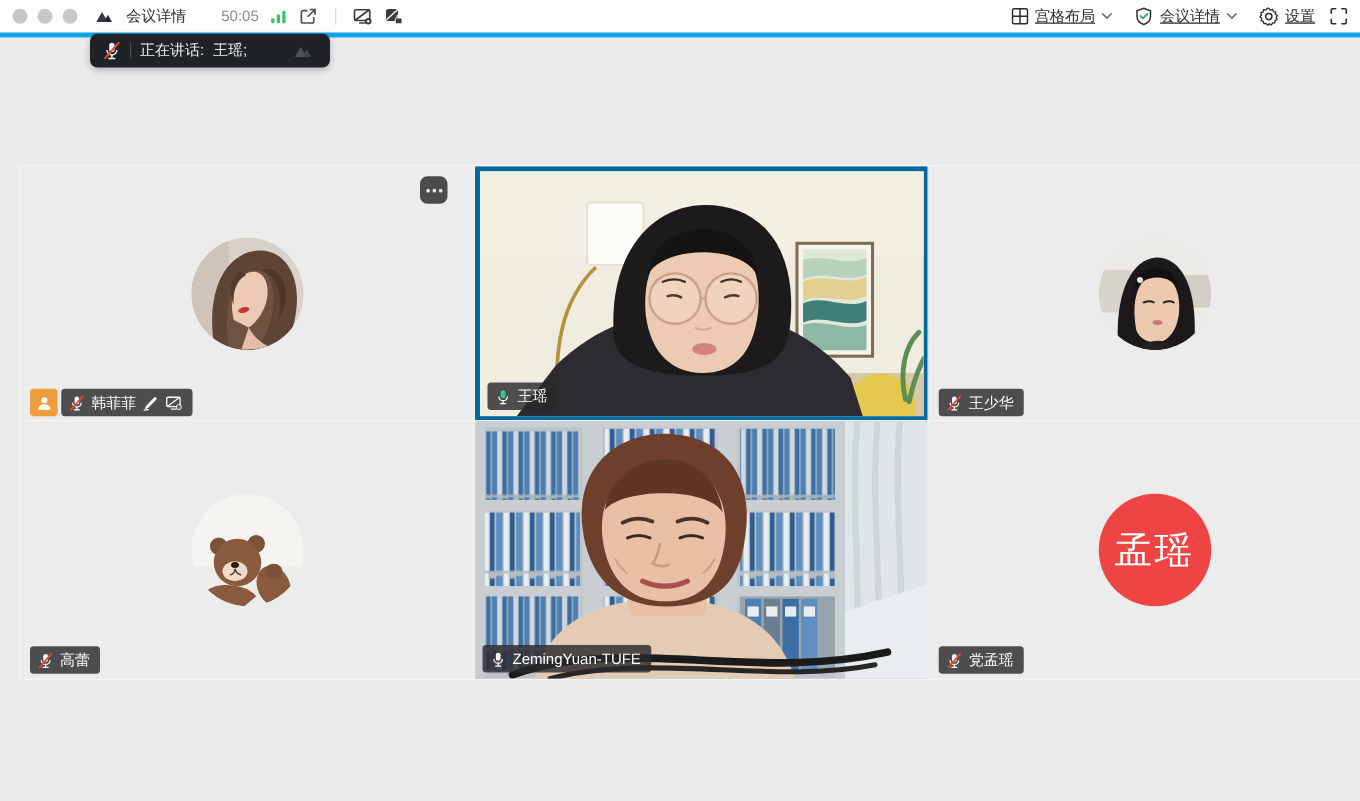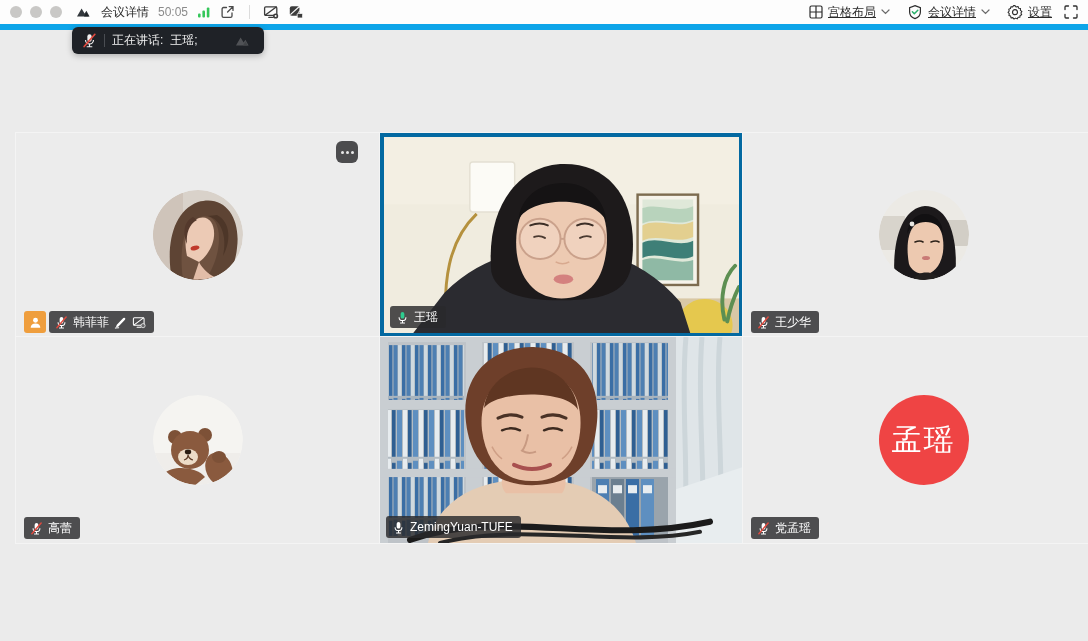--- a/index.html
+++ b/index.html
@@ -2,28 +2,28 @@
 <html><head>
 <meta charset="utf-8">
 <style>
   * { margin:0; padding:0; box-sizing:border-box; }
   html,body { width:1088px; height:641px; overflow:hidden; }
   body { font-family:"Liberation Sans","DejaVu Sans",sans-serif; background:#ebebeb; position:relative; }
 
   
   .titlebar{
     position:absolute; top:0; left:0; width:1088px; height:30px;
-    background:#fdfdfd; border-bottom:6px solid #0ea5e9;
+    background:#fdfdfd; border-bottom:4px solid #0ea5e9;
     display:flex; align-items:center; padding:0 10px; z-index:30;
   }
   .traffic{ display:flex; gap:8px; margin-right:14px; }
   .traffic span{ width:12px; height:12px; border-radius:50%; background:#c9c8c6; display:block; }
   .tb-left{ display:flex; align-items:center; gap:9px; }
   .tb-label{ font-size:12px; color:#2b2b2b; }
-  .tb-timer{ font-size:12px; color:#8b8b8b; margin-left:0; }
+  .tb-timer{ font-size:12px; color:#8b8b8b; margin-left:19px; }
   .tb-divider{ width:1px; height:14px; background:#dcdcdc; margin:0 4px; }
   .tb-right{ margin-left:auto; display:flex; align-items:center; gap:7px; }
   .tb-group{ display:flex; align-items:center; gap:5px; cursor:default; padding:0 5px; }
   .tb-group .tb-label{ white-space:nowrap;text-decoration:underline; }
   .icon16{ width:16px; height:16px; display:block; }
   .icon14{ width:14px; height:14px; display:block; }
 
   
   .toast{
     position:absolute; left:72px; top:27px; height:27px; width:192px;

